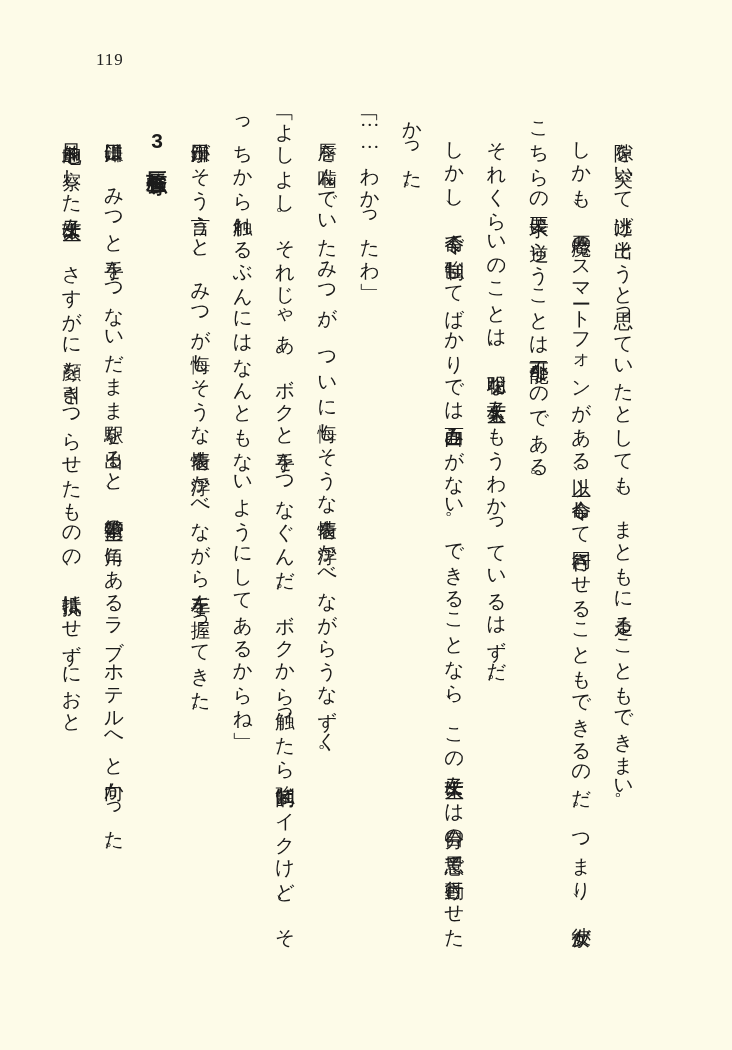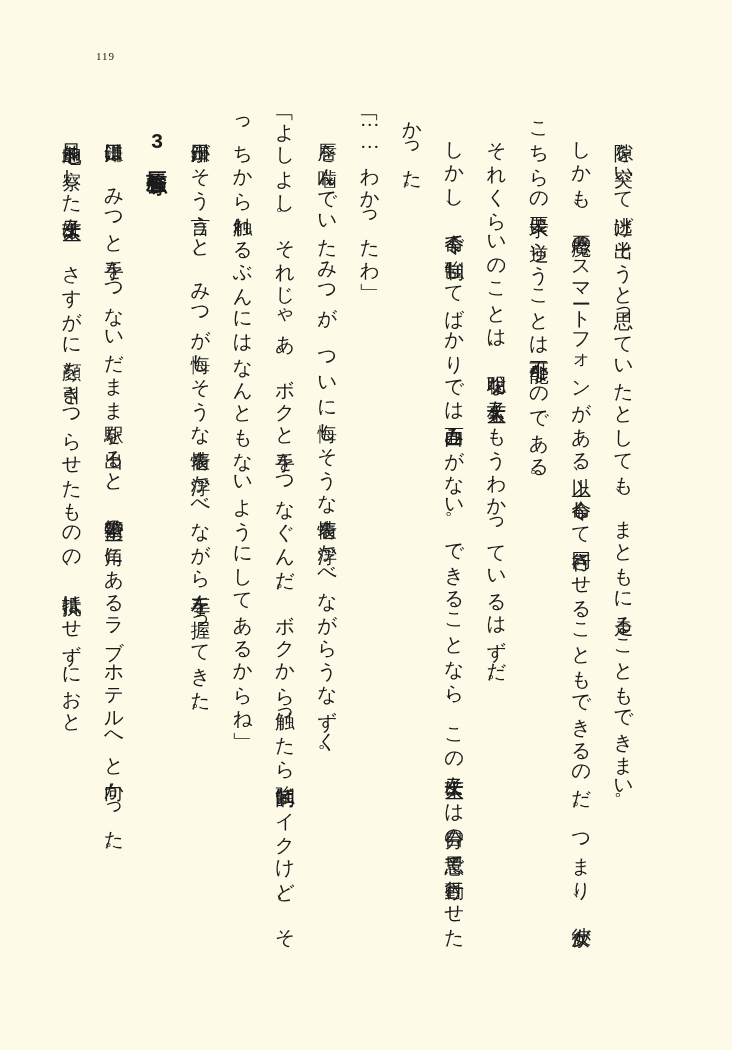--- a/index.html
+++ b/index.html
@@ -19,21 +19,21 @@
     width: 732px;
     height: 1050px;
     background: #fdfbe8;
     box-sizing: border-box;
   }
   
   .page-number {
     position: absolute;
     top: 50px;
     left: 96px;
-    font-size: 11px;
+    font-size: 17px;
     letter-spacing: 1px;
     color: #222;
     font-family: "Liberation Serif", serif;
   }
   
   .vtext {
     position: absolute;
     top: 108px;
     right: 88px;
     height: 830px;

